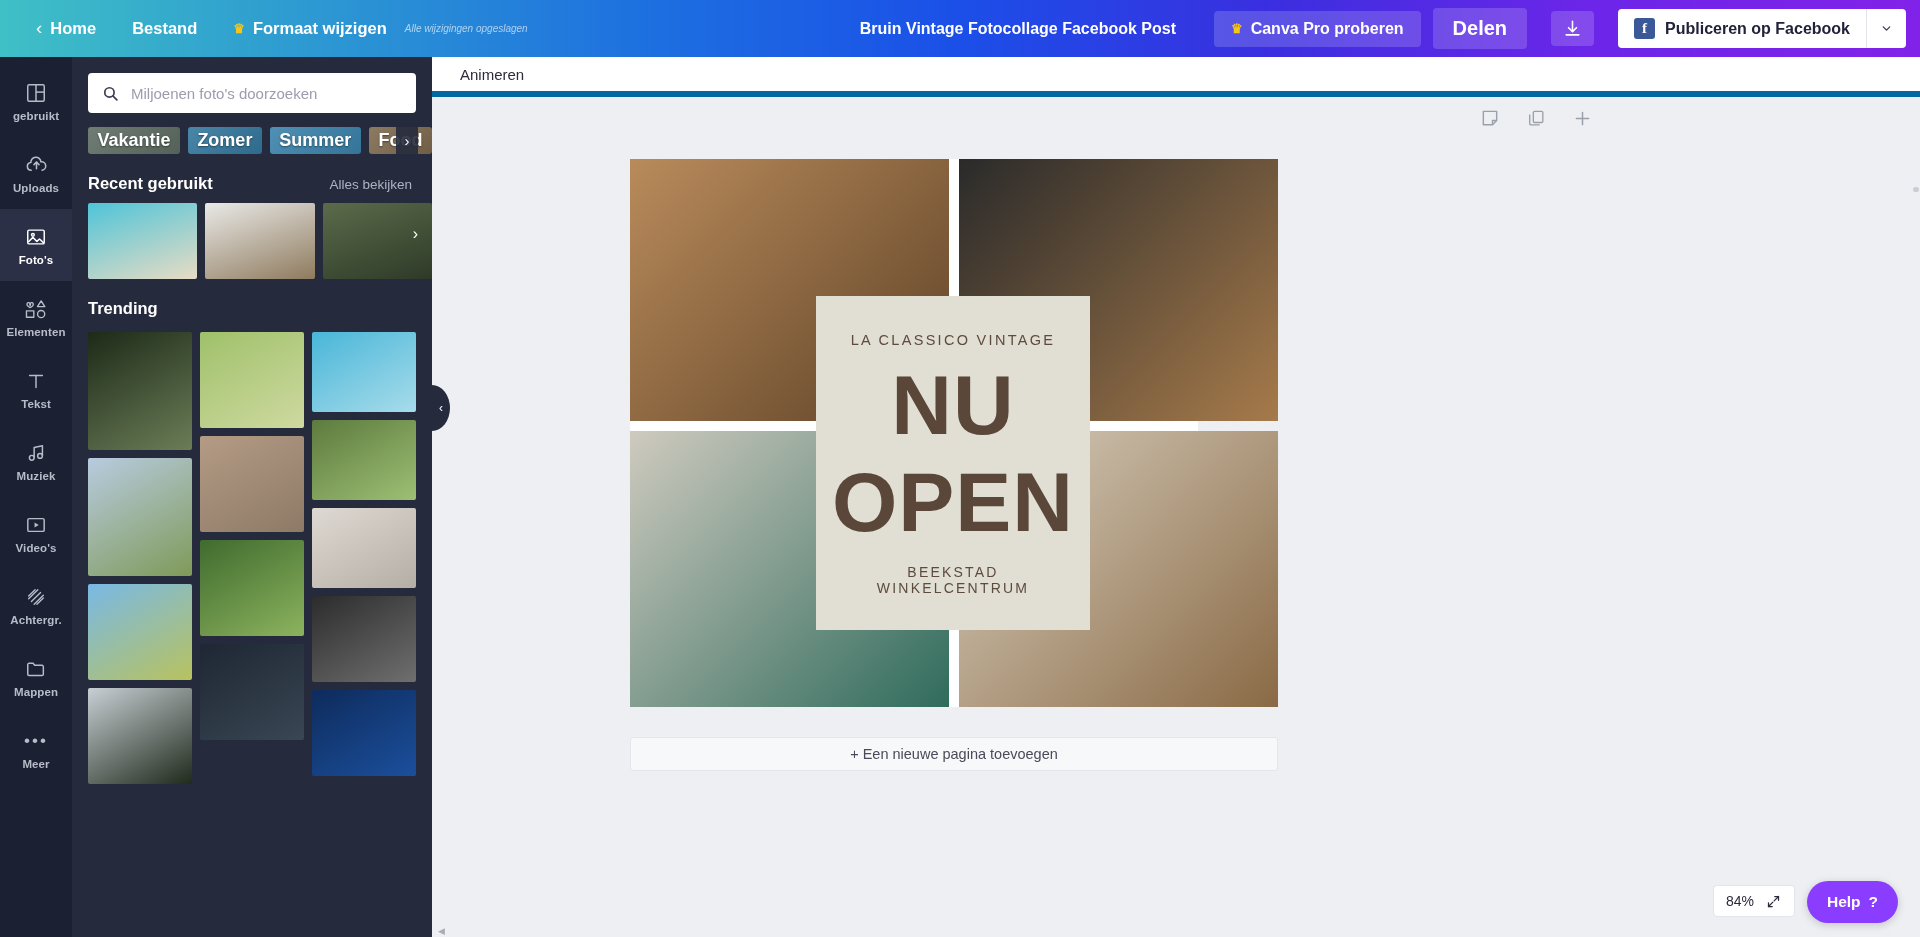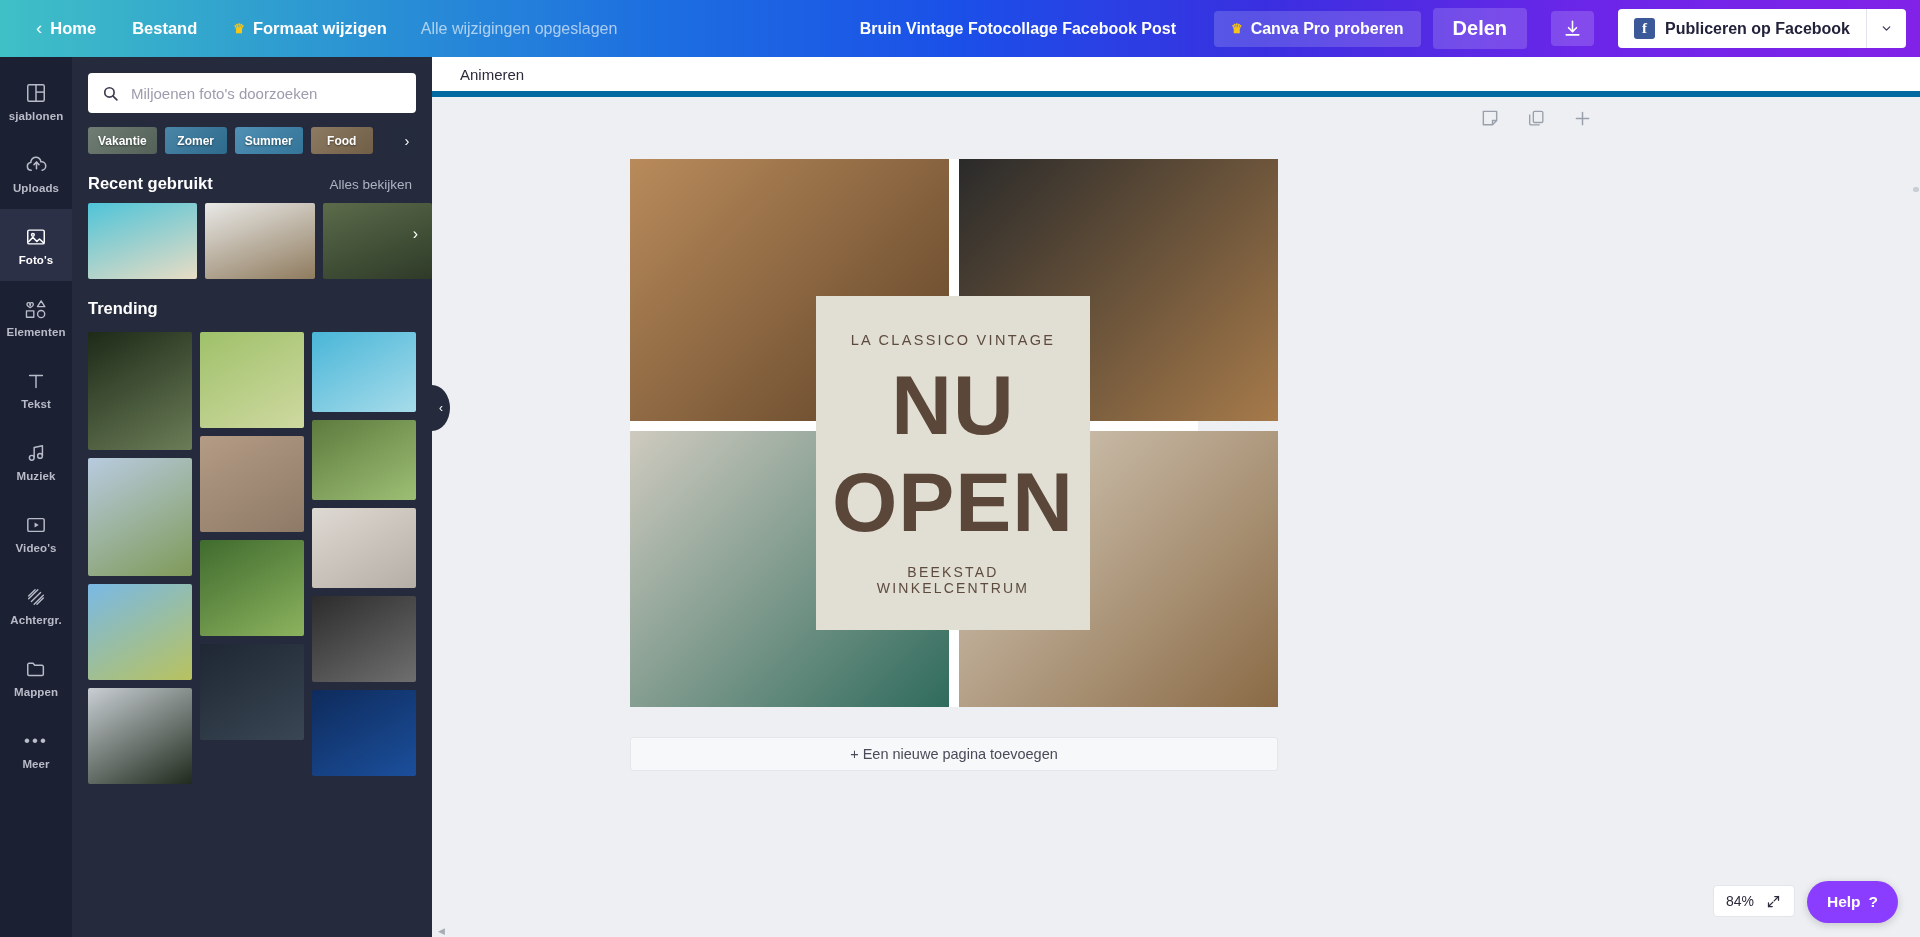--- a/index.html
+++ b/index.html
@@ -22,22 +22,22 @@
   .tb-left { display: flex; align-items: center; gap: 0px; padding-left: 18px; }
   .tb-item {
     display: flex; align-items: center; gap: 8px;
     font-size: 16.5px; font-weight: 600; color: #fff;
     padding: 8px 18px; border-radius: 4px; cursor: pointer;
     white-space: nowrap;
   }
   .chev-left { font-size: 19px; font-weight: 400; opacity: .95; display:inline-block; transform: translateY(-1px);}
   .crown { font-size: 13px; color: #f5c518; }
   .saved-note {
-    font-size: 16px; color: rgba(255,255,255,0.62);
-    margin-left: 16px; white-space: nowrap;
+    font-size: 10px; color: rgba(255,255,255,0.62);
+    font-style: italic; white-space: nowrap;
   }
   .tb-right { margin-left: auto; display: flex; align-items: center; gap: 12px; padding-right: 14px; }
   .doc-title {
     font-size: 16px; font-weight: 600; color: #fff;
     padding: 8px 14px; border-radius: 4px; cursor: text; white-space: nowrap;
   }
   .btn-pro {
     display: flex; align-items: center; gap: 8px;
     background: rgba(255,255,255,0.17);
     border-radius: 4px;
@@ -116,21 +116,21 @@
     border: none; outline: none; flex: 1; font-size: 15px;
     color: #be185d; font-family: "Liberation Sans", sans-serif;
     background: transparent;
   }
   .search-box input::placeholder { color: #9c9cae; }
 
   .chips { display: flex; gap: 8px; padding: 14px 0 0 16px; align-items: center; position: relative; }
   .chip {
     height: 27px; min-width: 62px; border-radius: 3px;
     display: flex; align-items: center; justify-content: center;
-    color: #fff; font-size: 12px; font-weight: 700;
+    color: #fff; font-size: 18px; font-weight: 700;
     padding: 0 10px; cursor: pointer; white-space: nowrap;
     text-shadow: 0 1px 2px rgba(0,0,0,.45);
     background-size: cover; background-position: center;
   }
   .chip-next {
     position: absolute; right: 14px; top: 14px;
     width: 22px; height: 27px; display: flex; align-items: center; justify-content: center;
     color: #fff; font-size: 15px; cursor: pointer;
     background: rgba(37,43,61,.9);
   }
@@ -296,21 +296,21 @@
 
 <div class="rail" id="rail">
     <div class="rail-item">
       <span class="rail-icon">
         <svg width="22" height="22" viewBox="0 0 24 24" fill="none" stroke="currentColor" stroke-width="1.6">
           <rect x="3" y="3" width="18" height="18" rx="1.6"></rect>
           <path d="M12 3v18"></path>
           <path d="M12 11h9"></path>
         </svg>
       </span>
-      <span class="rail-label">sjablonen</span>
+      <span class="rail-label">gebruikt</span>
     </div>
     <div class="rail-item">
       <span class="rail-icon">
         <svg width="23" height="23" viewBox="0 0 24 24" fill="none" stroke="currentColor" stroke-width="1.6" stroke-linecap="round" stroke-linejoin="round">
           <path d="M6.5 18a4 4 0 0 1-.4-7.98A5.2 5.2 0 0 1 16.6 9.2 3.9 3.9 0 0 1 17.8 18"></path>
           <path d="M12 16.5V9.6"></path>
           <path d="M9.4 12.1L12 9.5l2.6 2.6"></path>
         </svg>
       </span>
       <span class="rail-label">Uploads</span>

